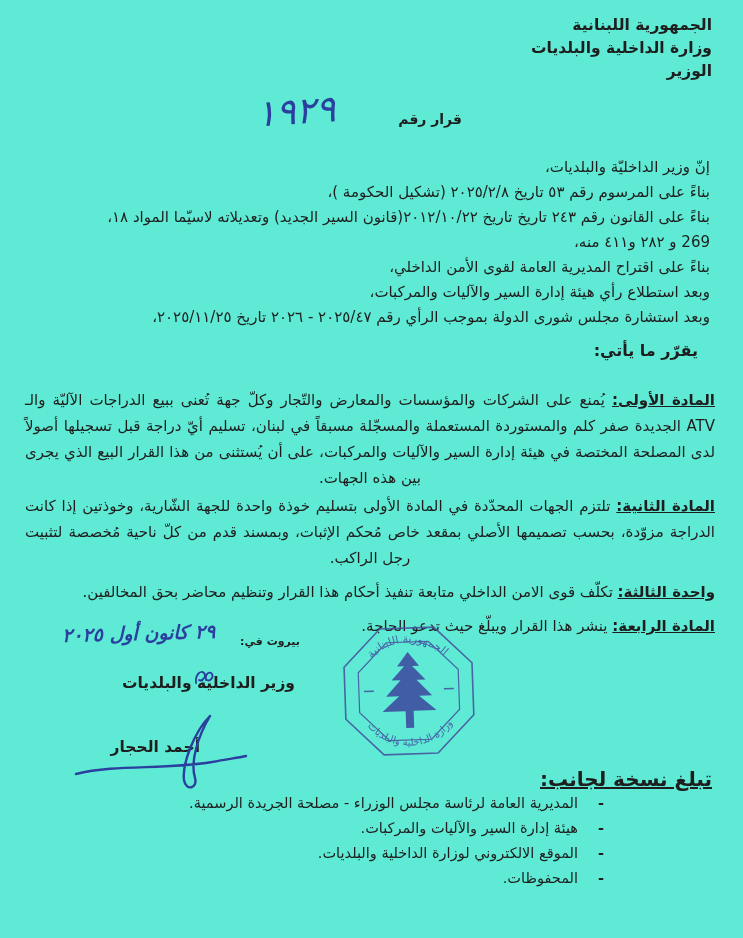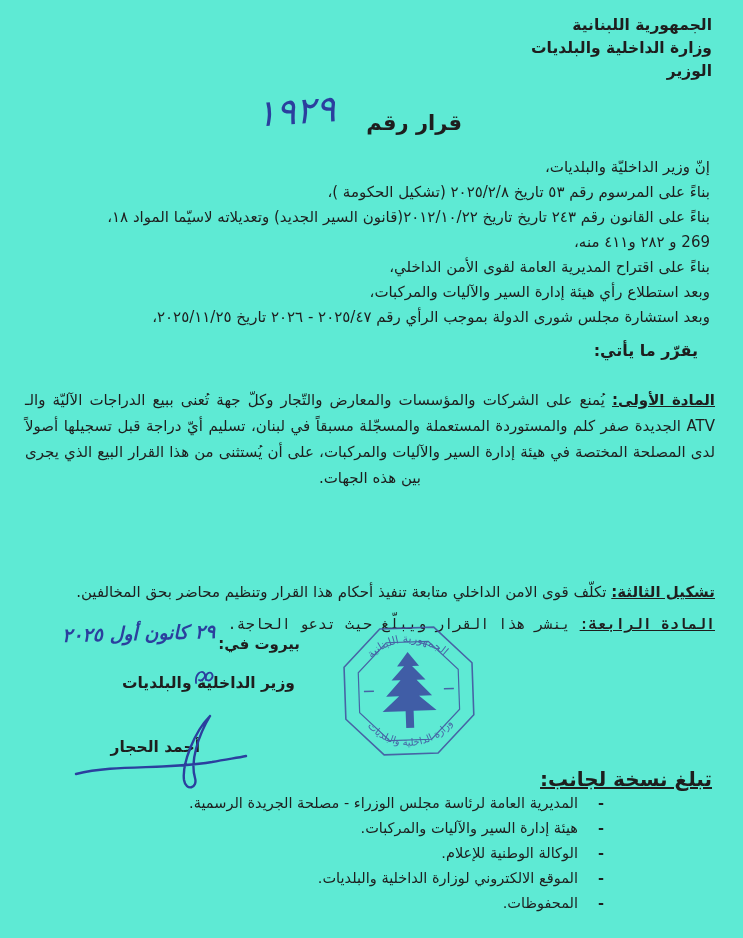--- a/index.html
+++ b/index.html
@@ -10,40 +10,40 @@
     margin:0 auto;
     background:#5eead4;
     overflow:hidden;
     font-family:"DejaVu Sans","Liberation Sans",sans-serif;
     color:#1e1e1e;
     direction:rtl;
   }
   
   .gov-header{position:absolute;top:14px;right:31px;text-align:right;font-weight:bold;font-size:15.5px;line-height:23px;}
   
-  .decree-label{position:absolute;top:111px;right:281px;font-weight:bold;font-size:21px;}
+  .decree-label{position:absolute;top:111px;right:281px;font-weight:bold;font-size:14px;}
   .decree-number{
     position:absolute;top:90px;right:408px;
     color:#2b3f9e;font-size:37px;font-style:italic;letter-spacing:7px;
     transform:rotate(-4deg);font-weight:500;white-space:nowrap;
   }
   
   .preamble{position:absolute;top:155px;right:33px;left:4px;text-align:right;font-size:15px;line-height:25px;}
   .preamble .pl{white-space:nowrap;}
   
   .decides{position:absolute;top:341px;left:0;width:100%;text-align:right;font-weight:bold;font-size:16px;}
   .decides span{margin-right:45px;}
   
   .article{position:absolute;right:28px;left:25px;font-size:15px;line-height:26px;}
   .article .lbl{font-weight:bold;text-decoration:underline;}
   .a-just{text-align:justify;text-align-last:center;}
   .a-right{text-align:right;}
-  .art1{top:371px;margin-top:16px;} .art2{top:478px;} .art3{top:564px;} .art4{top:598px;font-family:Liberation Mono, monospace;}
+  .art1{top:371px;margin-top:16px;} .art2{top:478px;} .art3{top:564px;} .art4{top:598px;}
   
-  .place-label{position:absolute;top:635px;right:443px;font-weight:bold;font-size:15px;white-space:nowrap;}
+  .place-label{position:absolute;top:635px;right:443px;font-weight:bold;font-size:11px;white-space:nowrap;}
   .hw-date{
     position:absolute;top:622px;right:528px;color:#2b3f9e;
     font-size:19px;font-weight:bold;font-style:italic;white-space:nowrap;
     transform:rotate(-1.5deg);
   }
   .signer-title{position:absolute;top:674px;right:448px;font-weight:bold;font-size:15.5px;white-space:nowrap;}
   .signer-name{position:absolute;top:714px;right:543px;font-weight:bold;font-size:15.5px;white-space:nowrap;margin-top:24px;}
   .ink-mark{position:absolute;top:668px;right:528px;z-index:3;}
   .signature-svg{position:absolute;top:712px;left:62px;z-index:2;}
   .stamp{position:absolute;top:618px;left:330px;opacity:.88;transform:rotate(-2deg);z-index:1;}
@@ -78,22 +78,26 @@
   </div>
 
   <div class="decides">
     <span>يقرّر ما يأتي:</span>
   </div>
 
   <p class="article a-just art1">
     <span class="lbl">المادة الأولى:</span>
     <span>يُمنع على الشركات والمؤسسات والمعارض والتّجار وكلّ جهة تُعنى ببيع الدراجات الآليّة والـ ATV الجديدة صفر كلم والمستوردة المستعملة والمسجّلة مسبقاً في لبنان، تسليم أيّ دراجة قبل تسجيلها أصولاً لدى المصلحة المختصة في هيئة إدارة السير والآليات والمركبات، على أن يُستثنى من هذا القرار البيع الذي يجرى بين هذه الجهات.</span>
   </p>
+  <p class="article a-just art2">
+    <span class="lbl">المادة الثانية:</span>
+    <span>تلتزم الجهات المحدّدة في المادة الأولى بتسليم خوذة واحدة للجهة الشّارية، وخوذتين إذا كانت الدراجة مزوّدة، بحسب تصميمها الأصلي بمقعد خاص مُحكم الإثبات، وبمسند قدم من كلّ ناحية مُخصصة لتثبيت رجل الراكب.</span>
+  </p>
   <p class="article a-right art3">
-    <span class="lbl">تشكيل الثالثة:</span>
+    <span class="lbl">واحدة الثالثة:</span>
     <span>تكلّف قوى الامن الداخلي متابعة تنفيذ أحكام هذا القرار وتنظيم محاضر بحق المخالفين.</span>
   </p>
   <p class="article a-right art4">
     <span class="lbl">المادة الرابعة:</span>
     <span>ينشر هذا القرار ويبلّغ حيث تدعو الحاجة.</span>
   </p>
 
   <div class="place-label">بيروت في:</div>
   <div class="hw-date">٢٩ كانون أول ٢٠٢٥</div>
   <div class="signer-title">وزير الداخلية والبلديات</div>
@@ -131,23 +135,20 @@
 
   <div class="dist-heading">تبلغ نسخة لجانب:</div>
   <div class="dist-list">
     <div class="dist-row">
       <span class="dash">-</span><span>المديرية العامة لرئاسة مجلس الوزراء - مصلحة الجريدة الرسمية.</span>
     </div>
     <div class="dist-row">
       <span class="dash">-</span><span>هيئة إدارة السير والآليات والمركبات.</span>
     </div>
     <div class="dist-row">
-      <span class="dash">-</span><span>الوكالة الوطنية للإعلام.</span>
-    </div>
-    <div class="dist-row">
       <span class="dash">-</span><span>الموقع الالكتروني لوزارة الداخلية والبلديات.</span>
     </div>
     <div class="dist-row">
       <span class="dash">-</span><span>المحفوظات.</span>
     </div>
   </div>
 
 </div>
 
 </body></html>

